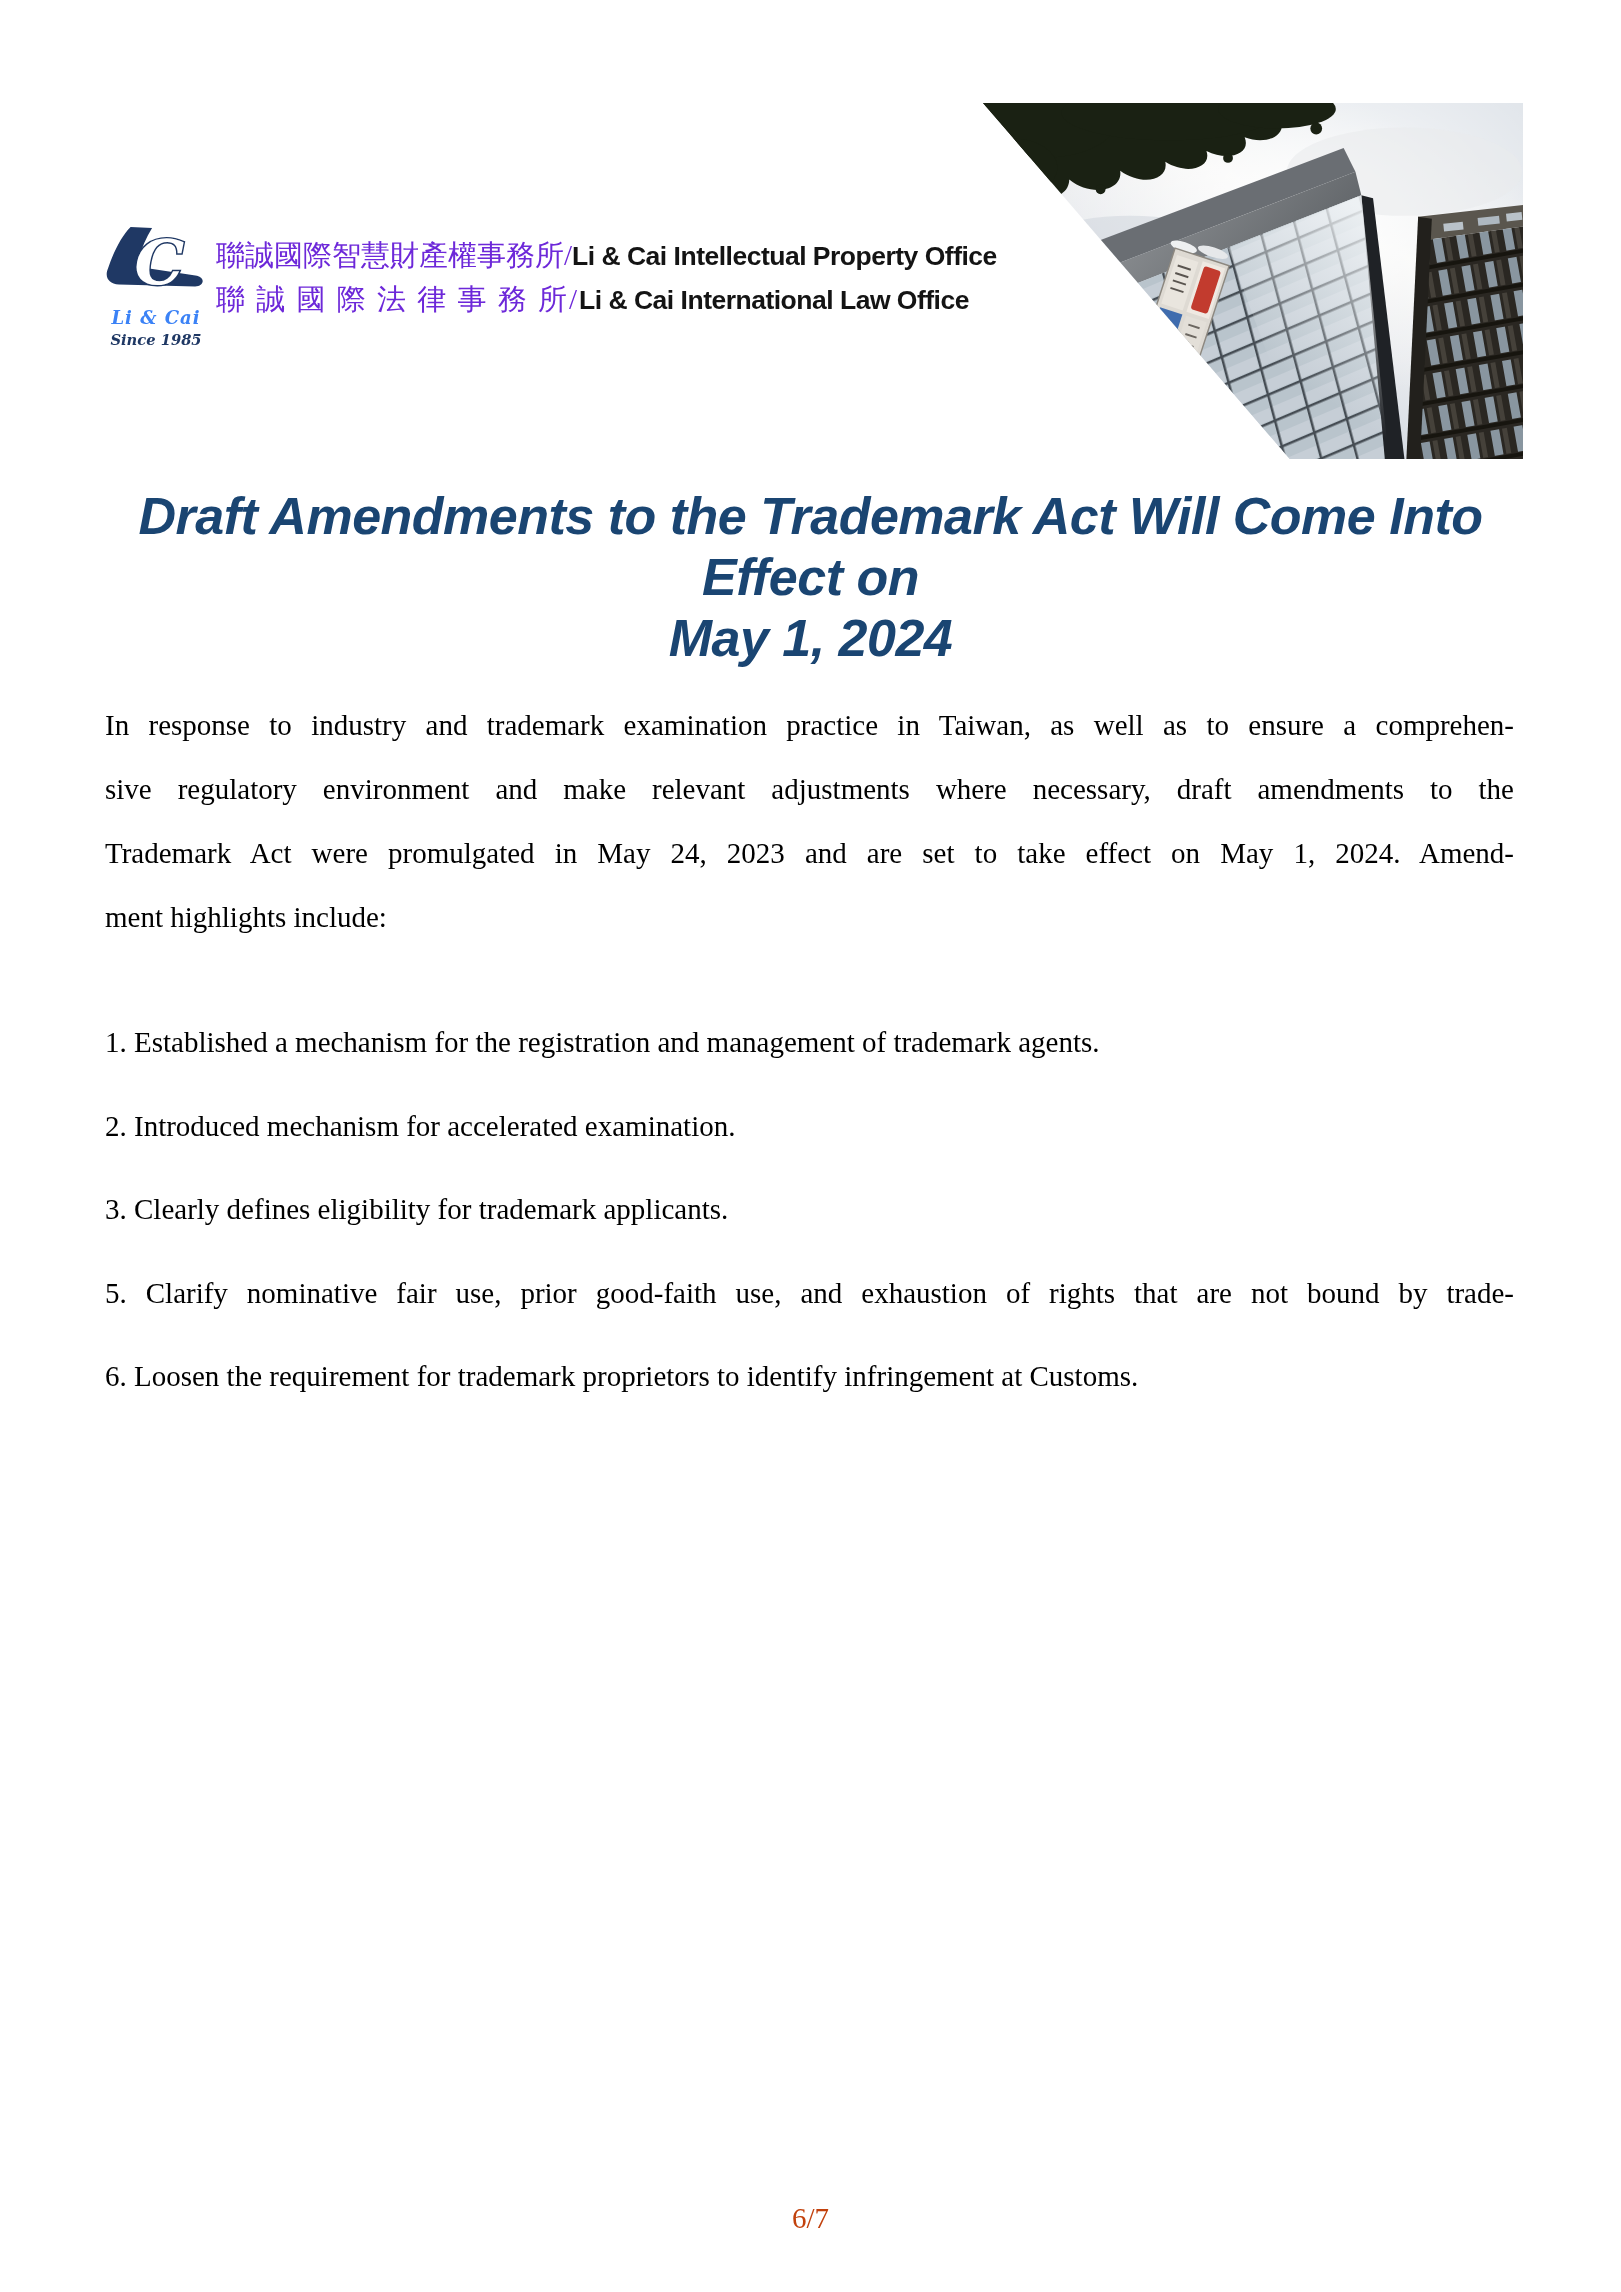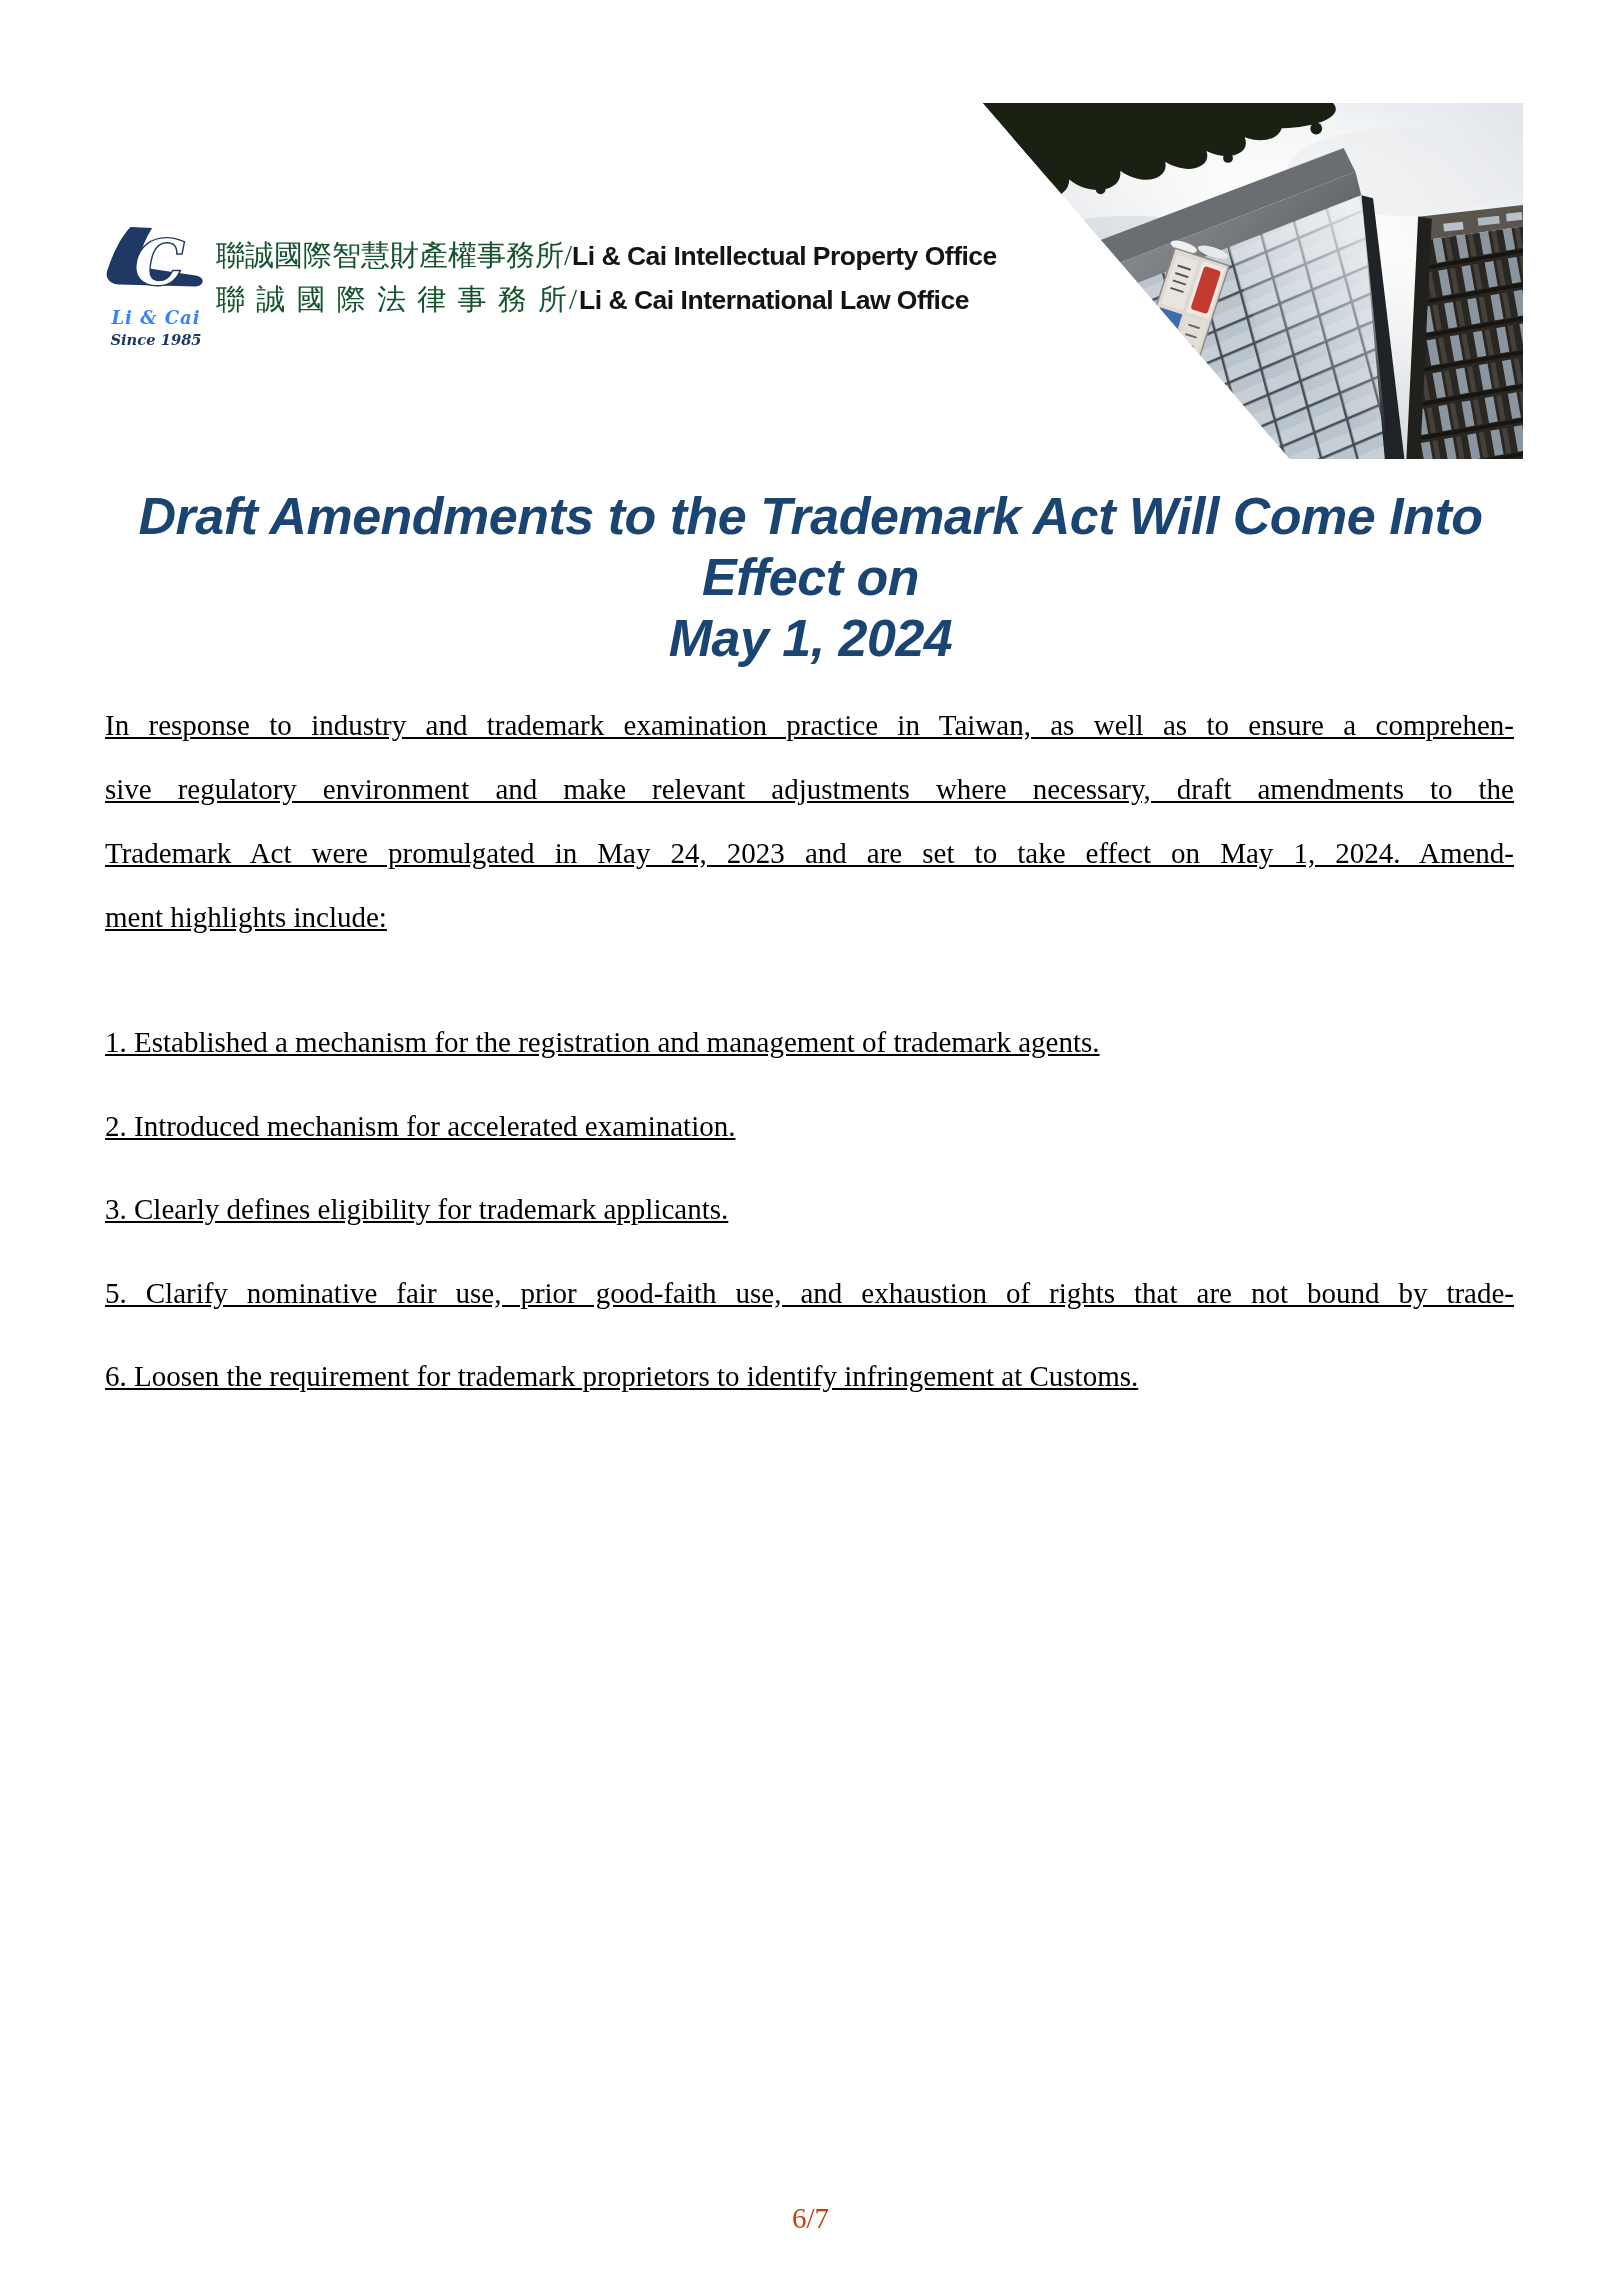--- a/index.html
+++ b/index.html
@@ -45,21 +45,21 @@
   .firm-names {
     position: absolute;
     left: 216px;
     top: 233px;
     white-space: nowrap;
   }
   .firm-line { line-height: 44px; height: 44px; }
   .zh {
     font-family: "Liberation Serif", serif;
     font-size: 29px;
-    color: #14532d;
+    color: #6d28d9;
   }
   .zh.spaced { letter-spacing: 2px; }
   .en {
     font-family: "Liberation Sans", sans-serif;
     font-weight: 700;
     font-size: 26.5px;
     color: #141414;
     letter-spacing: -0.5px;
   }
 
@@ -93,21 +93,21 @@
 
   
   .intro {
     position: absolute;
     left: 105px;
     width: 1409px;
     top: 693px;
     font-size: 29px;
     line-height: 64px;
   }
-  .tline { width: 100%; text-decoration: underline; }
+  .tline { width: 100%; }
   .tline.j { text-align: justify; text-align-last: justify; }
 
   .highlights {
     position: absolute;
     left: 105px;
     width: 1409px;
     top: 1010px;
     font-size: 29px;
     line-height: 64px;
   }

